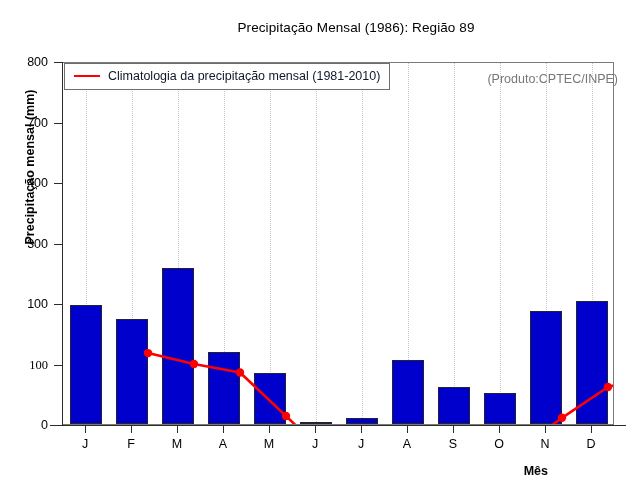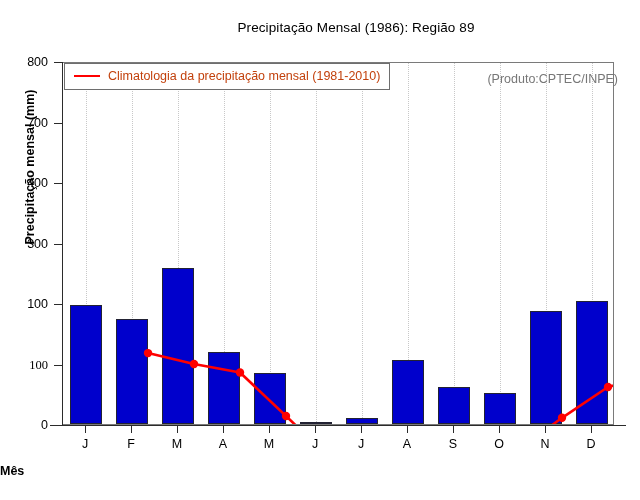--- a/index.html
+++ b/index.html
@@ -109,21 +109,21 @@
     margin-left: -20px;
     text-align: center;
     font-size: 12.5px;
     color: #000000;
   }
   #x-axis-title {
     position: absolute;
     left: 0;
     top: 464px;
     width: 548px;
-    text-align: left;
+    text-align: right;
     font-size: 12.5px;
     font-weight: bold;
     color: #000000;
   }
   
   .bar {
     position: absolute;
     bottom: 0;
     background: #0000cc;
     border: 1px solid #222233;
@@ -152,21 +152,21 @@
     box-sizing: border-box;
   }
   #legend-swatch {
     display: block;
     width: 26px;
     height: 2px;
     background: #ff0000;
   }
   #legend-label {
     font-size: 12.5px;
-    color: #c2410c;
+    color: #0f172a;
     white-space: nowrap;
   }
   
   #attribution {
     position: absolute;
     right: 22px;
     top: 72px;
     font-size: 12.5px;
     color: #777777;
     white-space: nowrap;

